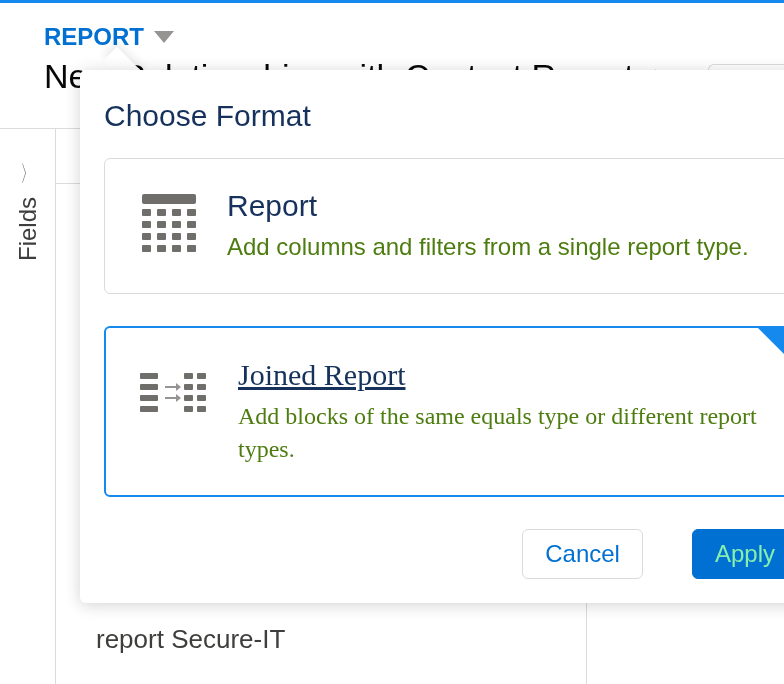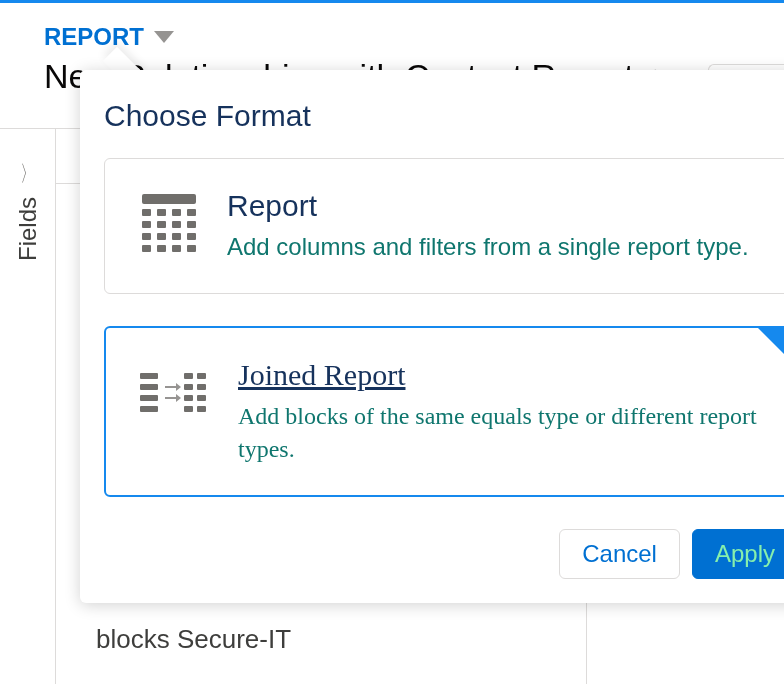--- a/index.html
+++ b/index.html
@@ -25,26 +25,26 @@
   .modal-header { display: flex; justify-content: space-between; align-items: center; margin-bottom: 24px; }
   .modal-title { font-size: 30px; font-weight: 400; color: #16325c; }
   .close-btn { width: 36px; height: 36px; display: flex; align-items: center; justify-content: center; cursor: pointer; color: #706e6b; border-radius: 4px; }
   .close-btn svg { width: 22px; height: 22px; }
   .option-card { display: flex; align-items: flex-start; gap: 28px; padding: 30px 30px 30px 34px; border: 1px solid #dddbda; border-radius: 6px; margin-bottom: 32px; cursor: pointer; position: relative; background: #fff; }
   .option-card.selected { border: 2px solid #1589ee; font-family: Liberation Serif, serif; }
   .option-icon { flex: 0 0 60px; height: 60px; display: flex; align-items: center; justify-content: center; margin-top: 4px; }
   .option-text { flex: 1; }
   .option-title { font-size: 30px; font-weight: 400; color: #16325c; }
   .option-card.selected .option-title { text-decoration: underline; }
-  .option-desc { font-size: 24px; color: #0f766e; margin-top: 8px; line-height: 1.35; }
+  .option-desc { font-size: 24px; color: #4d7c0f; margin-top: 8px; line-height: 1.35; }
   .corner-check { position: absolute; top: -2px; right: -2px; width: 56px; height: 56px; overflow: hidden; }
   .corner-check::before { content: ""; position: absolute; top: 0; right: 0; border-style: solid; border-width: 0 56px 56px 0; border-color: transparent #1589ee transparent transparent; }
   .corner-check svg { position: absolute; top: 6px; right: 4px; width: 24px; height: 24px; z-index: 2; }
   .modal-footer { display: flex; justify-content: flex-end; gap: 12px; margin-top: 4px; margin-right: 14px; }
-  .btn { font-size: 24px; padding: 10px 22px; border-radius: 6px; cursor: pointer; border: 1px solid #dddbda; background: #fff; color: #0070d2; font-weight: 400; }
+  .btn { font-size: 24px; padding: 10px 22px; border-radius: 6px; cursor: pointer; border: 1px solid #dddbda; background: #fff; color: #0070d2; font-weight: 400; margin-left: 37px; }
   .btn-primary { background: #0070d2; border-color: #0070d2; color: #86efac; text-align: right; }
   
   .icon-report { width: 54px; }
   .icon-report .row1 { height: 10px; background: #706e6b; border-radius: 2px; margin-bottom: 5px; }
   .icon-report .grid { display: grid; grid-template-columns: repeat(4, 9px); grid-auto-rows: 7px; gap: 5px 6px; }
   .icon-report .grid span { background: #706e6b; border-radius: 1px; }
   
   .icon-joined { display: flex; align-items: center; gap: 7px; width: 70px; }
   .icon-joined .col { display: flex; flex-direction: column; gap: 5px; }
   .icon-joined .bar, .icon-joined .sq { background: #706e6b; border-radius: 1px; }
@@ -75,21 +75,21 @@
 
 <div class="sidebar">
   <div class="sidebar-inner">
     <span class="sidebar-chevron">〉</span>
     <span class="sidebar-label">Fields</span>
   </div>
 </div>
 
 <div class="canvas">
   <div class="canvas-inner">
-    <div class="filter-text">blocks Secure-IT</div>
+    <div class="filter-text">report Secure-IT</div>
     <div class="filter-box"></div>
   </div>
 </div>
 
 <div class="modal-backdrop-pointer"></div>
 
 <div class="modal">
   <div class="modal-header">
     <div class="modal-title">Choose Format</div>
     <div class="close-btn">

